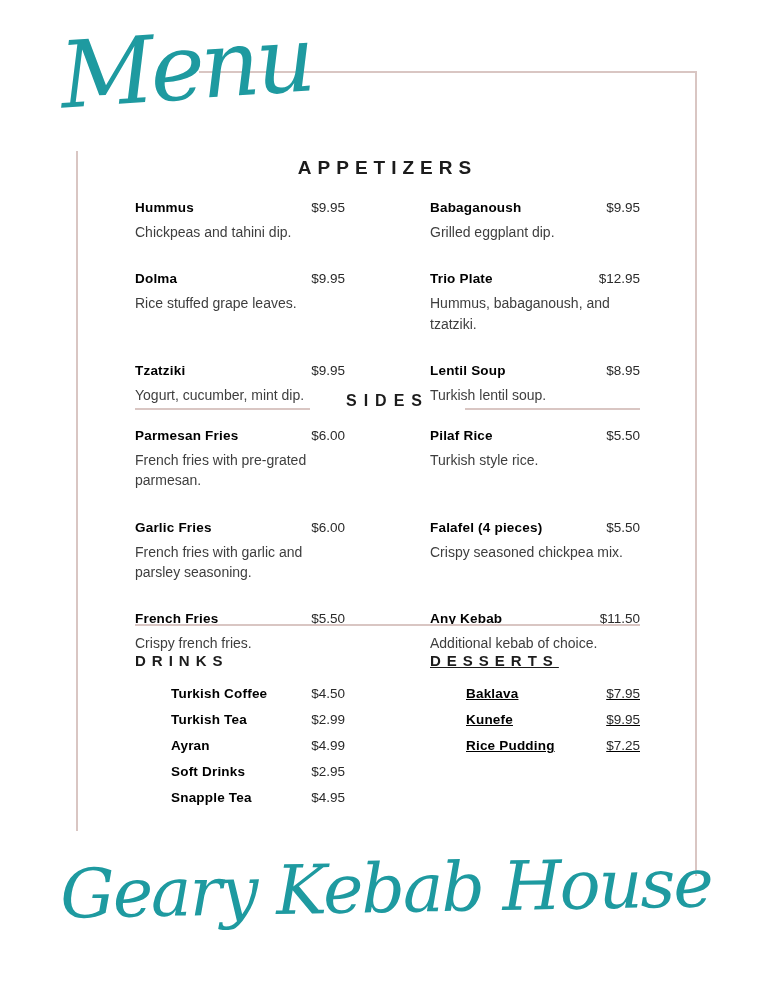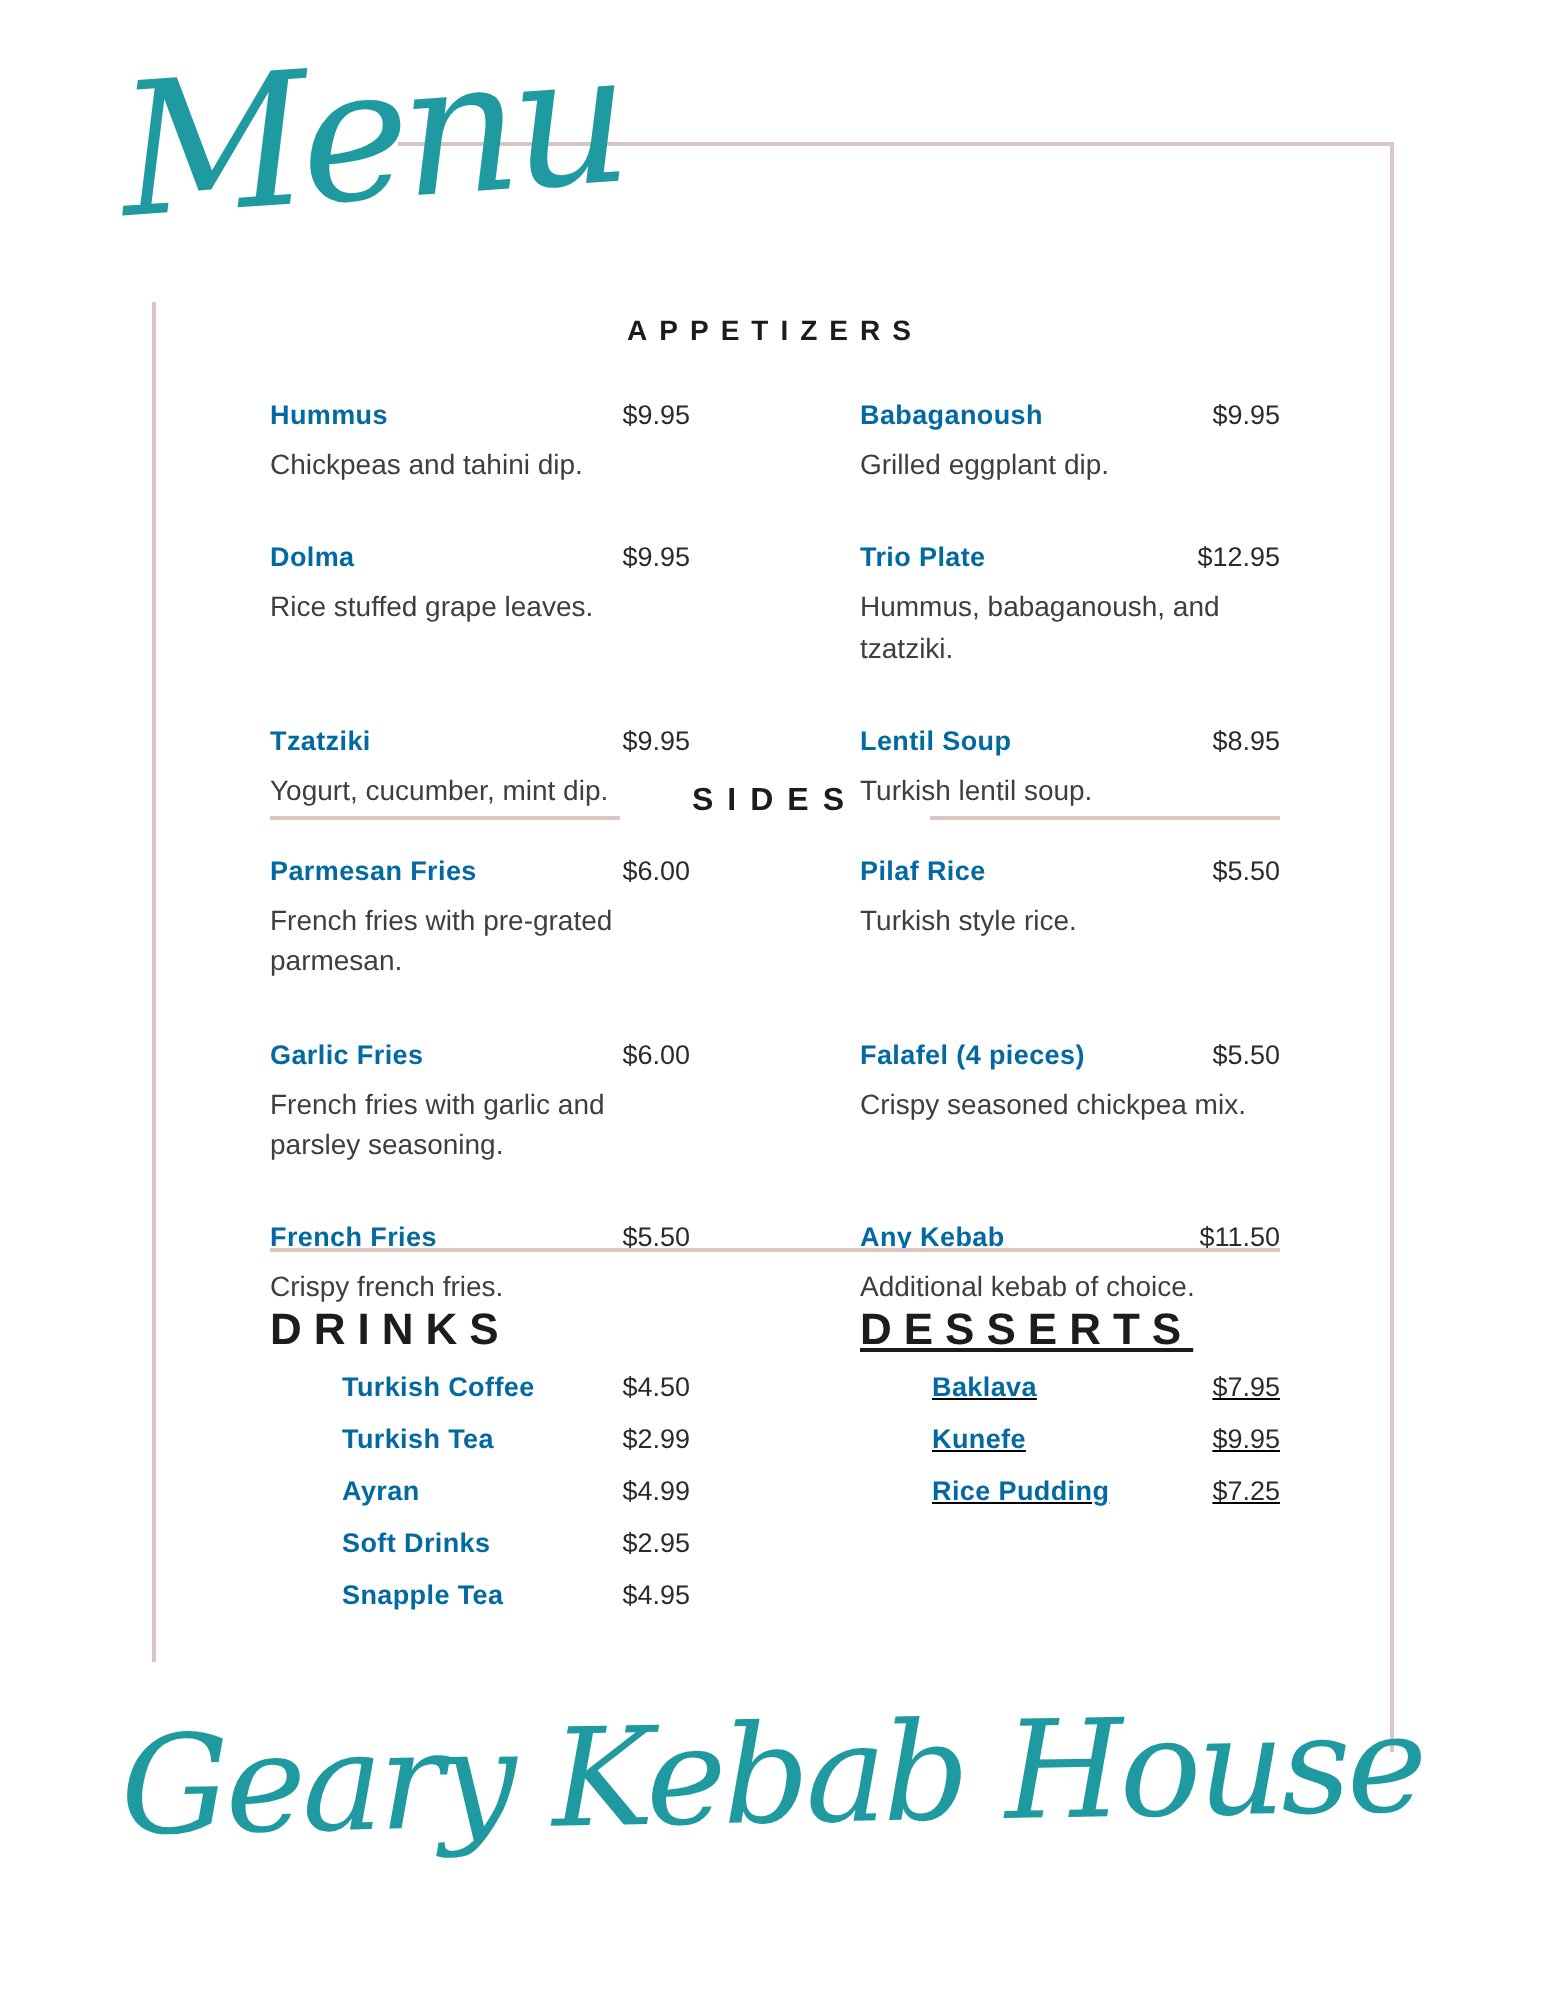--- a/index.html
+++ b/index.html
@@ -46,21 +46,21 @@
     line-height: 1.1;
     transform: rotate(-1deg);
     letter-spacing: -2px;
   }
 
   
   .content { position: absolute; left: 135px; width: 505px; }
 
   .section-heading {
     font-weight: 700;
-    font-size: 14px;
+    font-size: 19px;
     letter-spacing: 6px;
     color: #1c1c1c;
   }
   .heading-appetizers { top: 157px; text-align: center; }
 
   .heading-sides-wrap {
     top: 392px;
     display: flex;
     align-items: flex-end;
   }
@@ -93,21 +93,21 @@
 
   .menu-item { min-height: 34px; }
   .item-head {
     display: flex;
     justify-content: space-between;
     align-items: baseline;
   }
   .item-name {
     font-weight: 700;
     font-size: 13.5px;
-    color: #0369a1;
+    color: #000000;
     letter-spacing: 0.2px;
   }
   .item-price {
     font-size: 13.5px;
     color: #2a2a2a;
   }
   .item-desc {
     margin-top: 7px;
     font-size: 14px;
     color: #3e3e3e;
@@ -116,21 +116,21 @@
   }
 
   
   .simple-col { position: absolute; width: 210px; }
   .col-left  { left: 135px; }
   .col-right { left: 430px; text-decoration: underline; }
   .simple-heading {
     position: absolute;
     top: 652px;
     font-weight: 700;
-    font-size: 22px;
+    font-size: 15px;
     letter-spacing: 6px;
     color: #1c1c1c;
   }
   .simple-list { top: 686px; }
   .simple-row {
     display: flex;
     justify-content: space-between;
     align-items: baseline;
     height: 26px;
     margin-left: 36px;

